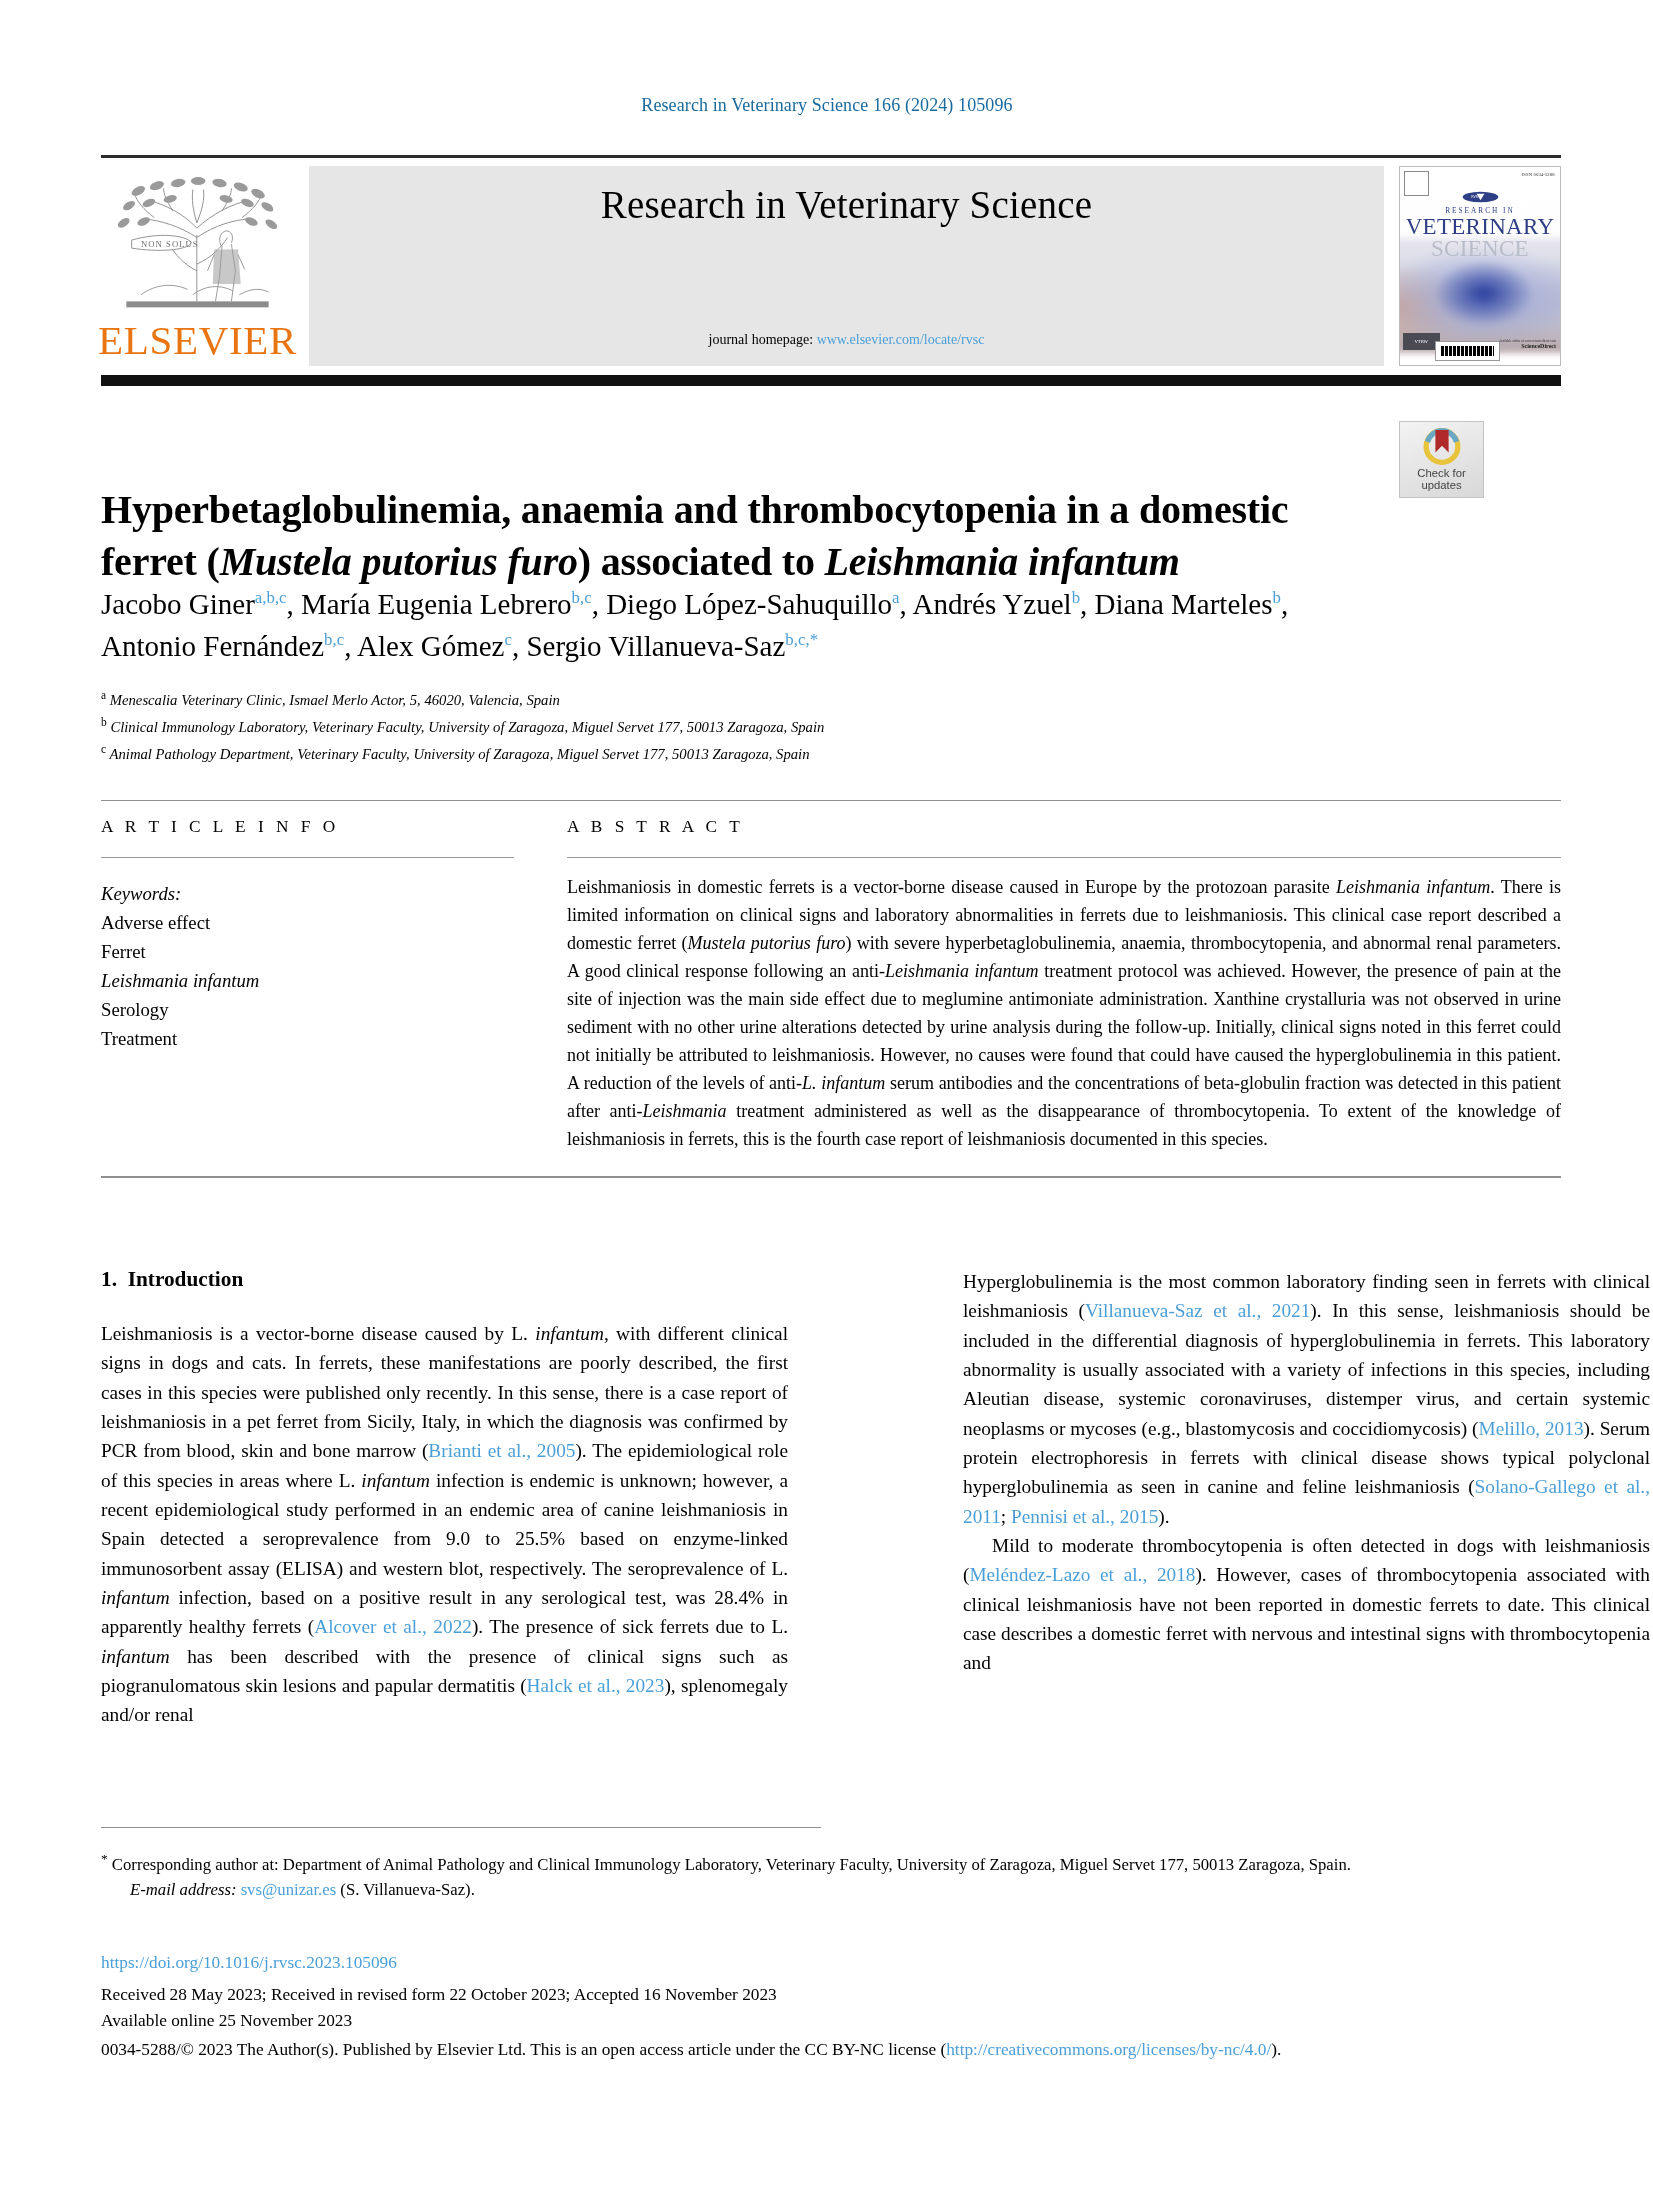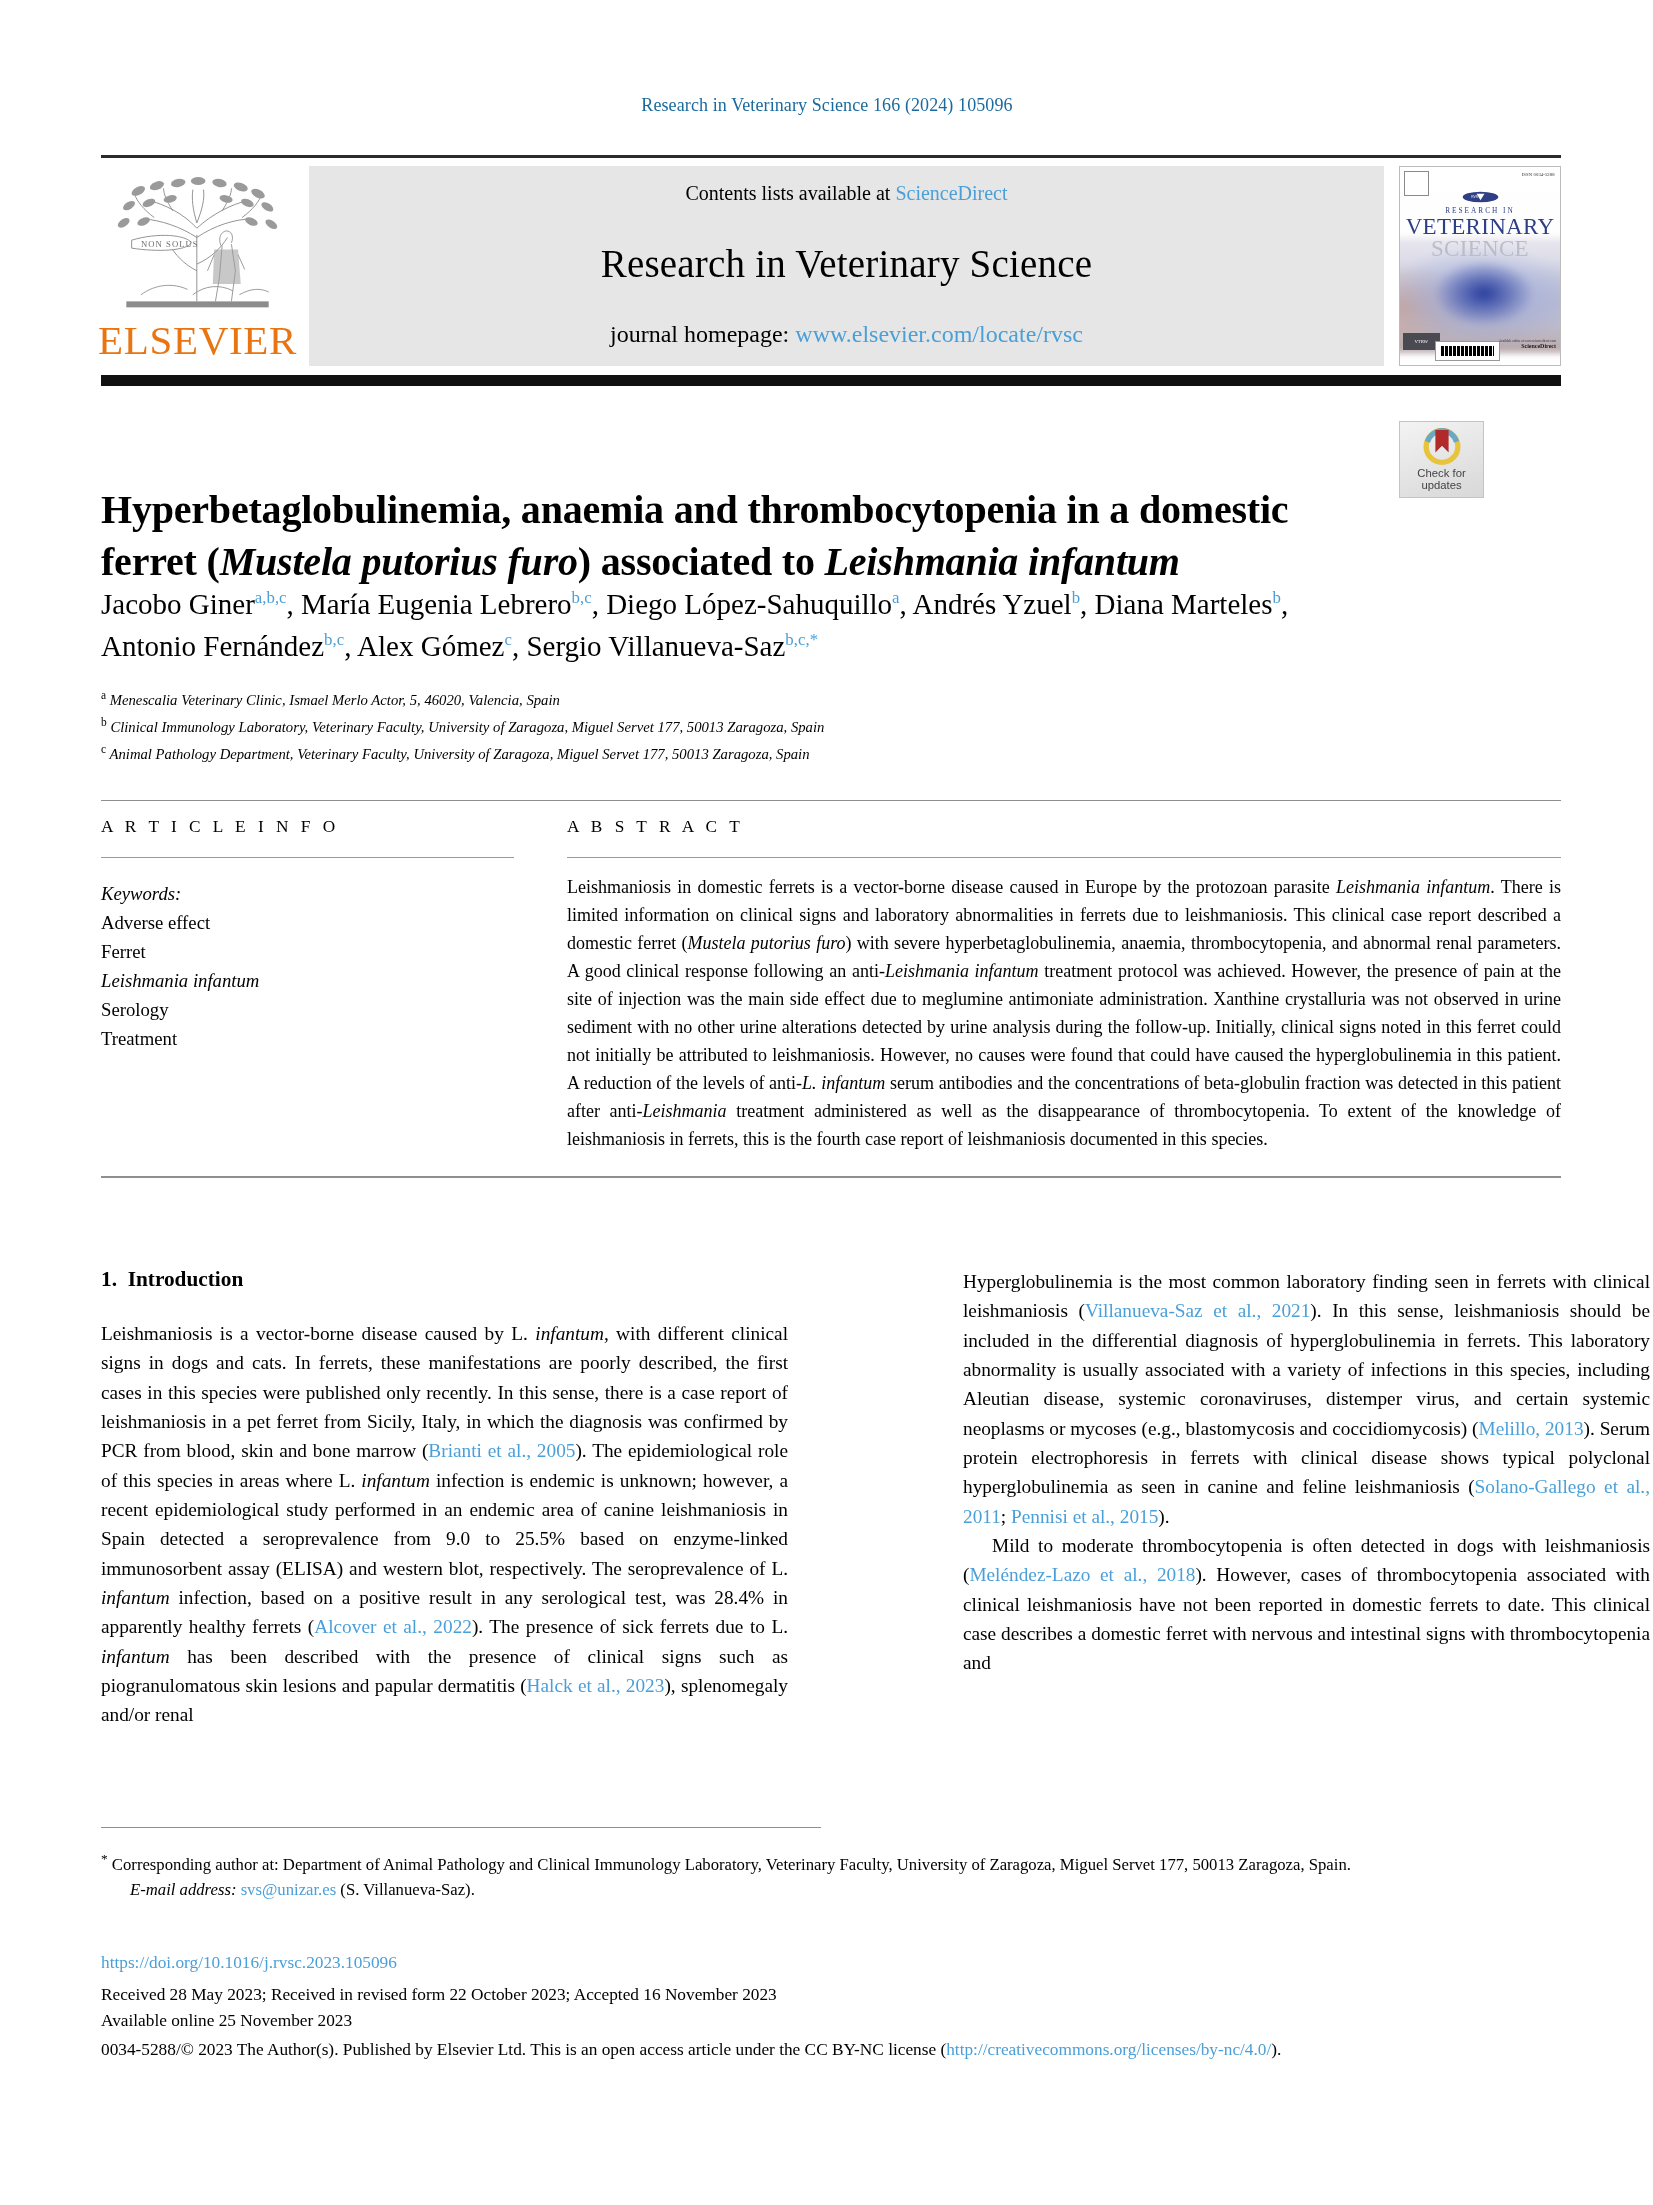--- a/index.html
+++ b/index.html
@@ -29,21 +29,21 @@
   .els-tree { width:167px; height:145px; }
   .els-word { font-family:"Liberation Serif", serif; font-size:41px; color:#e87511;
               letter-spacing:0.7px; line-height:1; margin-top:4px; font-weight:400; }
 
   .mast-center { flex:1 1 auto; background:#e6e6e6; margin:0 14.7px 0 14.7px;
                  display:flex; flex-direction:column; justify-content:space-between;
                  padding:16px 0 17.3px 0; text-align:center; }
   .contents-line { font-size:20px; }
   .sd-link { color:#4a9fd8; }
   .journal-title { font-size:39px; letter-spacing:0.2px; }
-  .homepage-line { font-size:24px; }
+  .homepage-line { font-size:14px; }
   .homepage-link { color:#4a9fd8; }
 
   .cover { width:160px; flex:0 0 160px; border:0.7px solid #bbbbbb; position:relative;
            background:#ffffff; overflow:hidden; }
   .mast-rule-bot { height:10.7px; background:#111111; width:1460px; margin-top:9.3px; }
 
   
   .cov-wrap { position:absolute; inset:0; }
   .cov-top { position:absolute; left:0; top:0; right:0; height:54%;
              background:linear-gradient(#ffffff,#fdfdfd); }
@@ -206,23 +206,20 @@
           <g fill="none" stroke="#8c8c8c" stroke-width="1.3">
             <path d="M40 186 C62 170 88 168 110 178 M118 186 C136 172 158 170 178 180"></path>
             <path d="M188 186 C206 176 220 176 232 182"></path>
           </g>
           <rect x="18" y="196" width="214" height="9" fill="#8c8c8c"></rect>
         </svg>
         <div class="els-word">ELSEVIER</div>
       </div>
 
       <div class="mast-center">
-        <div class="contents-line">
-          <span>Contents lists available at </span><span class="sd-link">ScienceDirect</span>
-        </div>
         <div class="journal-title">Research in Veterinary Science</div>
         <div class="homepage-line">
           <span>journal homepage: </span><span class="homepage-link">www.elsevier.com/locate/rvsc</span>
         </div>
       </div>
 
       <div class="cover">
         <div class="cov-wrap">
           <div class="cov-top"></div>
           <div class="cov-blur"></div>

